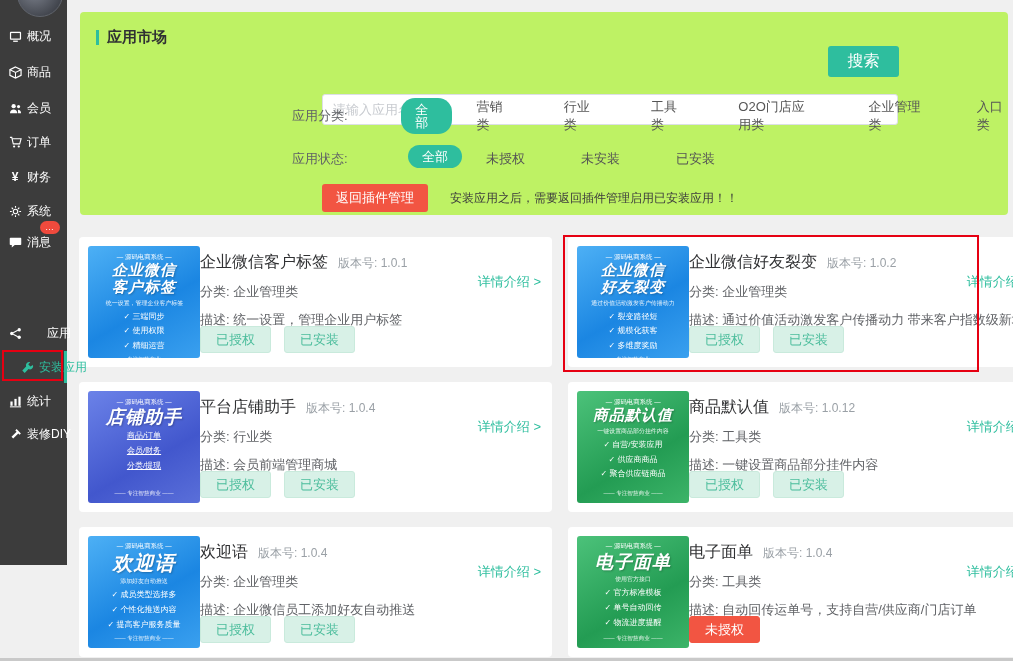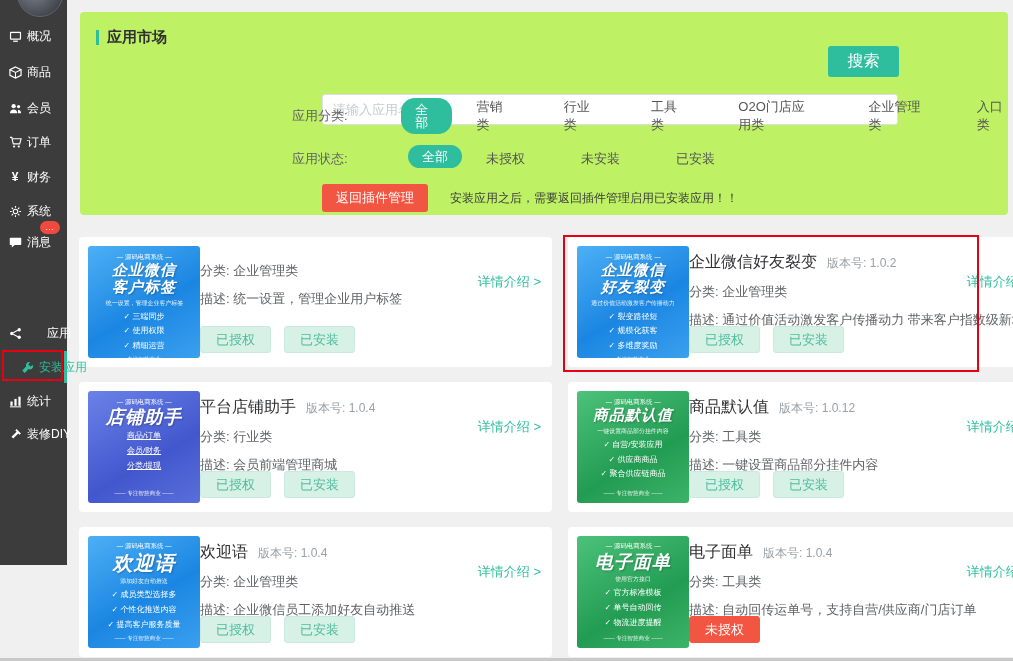--- a/index.html
+++ b/index.html
@@ -231,20 +231,21 @@
         </div>
         <div class="cover-sub">统一设置，管理企业客户标签</div>
         <div class="cover-items">
           <div>✓ 三端同步</div>
           <div>✓ 使用权限</div>
           <div>✓ 精细运营</div>
         </div>
         <div class="cover-bottom">—— 专注智慧商业 ——</div>
       </div>
       <div class="card-body">
+        <div class="app-title"><span>企业微信客户标签</span><span class="app-version"><span>版本号:</span> <span>1.0.1</span></span></div>
         <div class="app-meta"><span>分类:</span> <span>企业管理类</span></div>
         <div class="app-desc"><span>描述:</span> <span>统一设置，管理企业用户标签</span></div>
         <span class="detail-link">详情介绍 &gt;</span>
         <div class="tag-row">
           <span class="tag tag-ok">已授权</span>
           <span class="tag tag-ok">已安装</span>
         </div>
       </div>
     </div>
     <div class="card">

